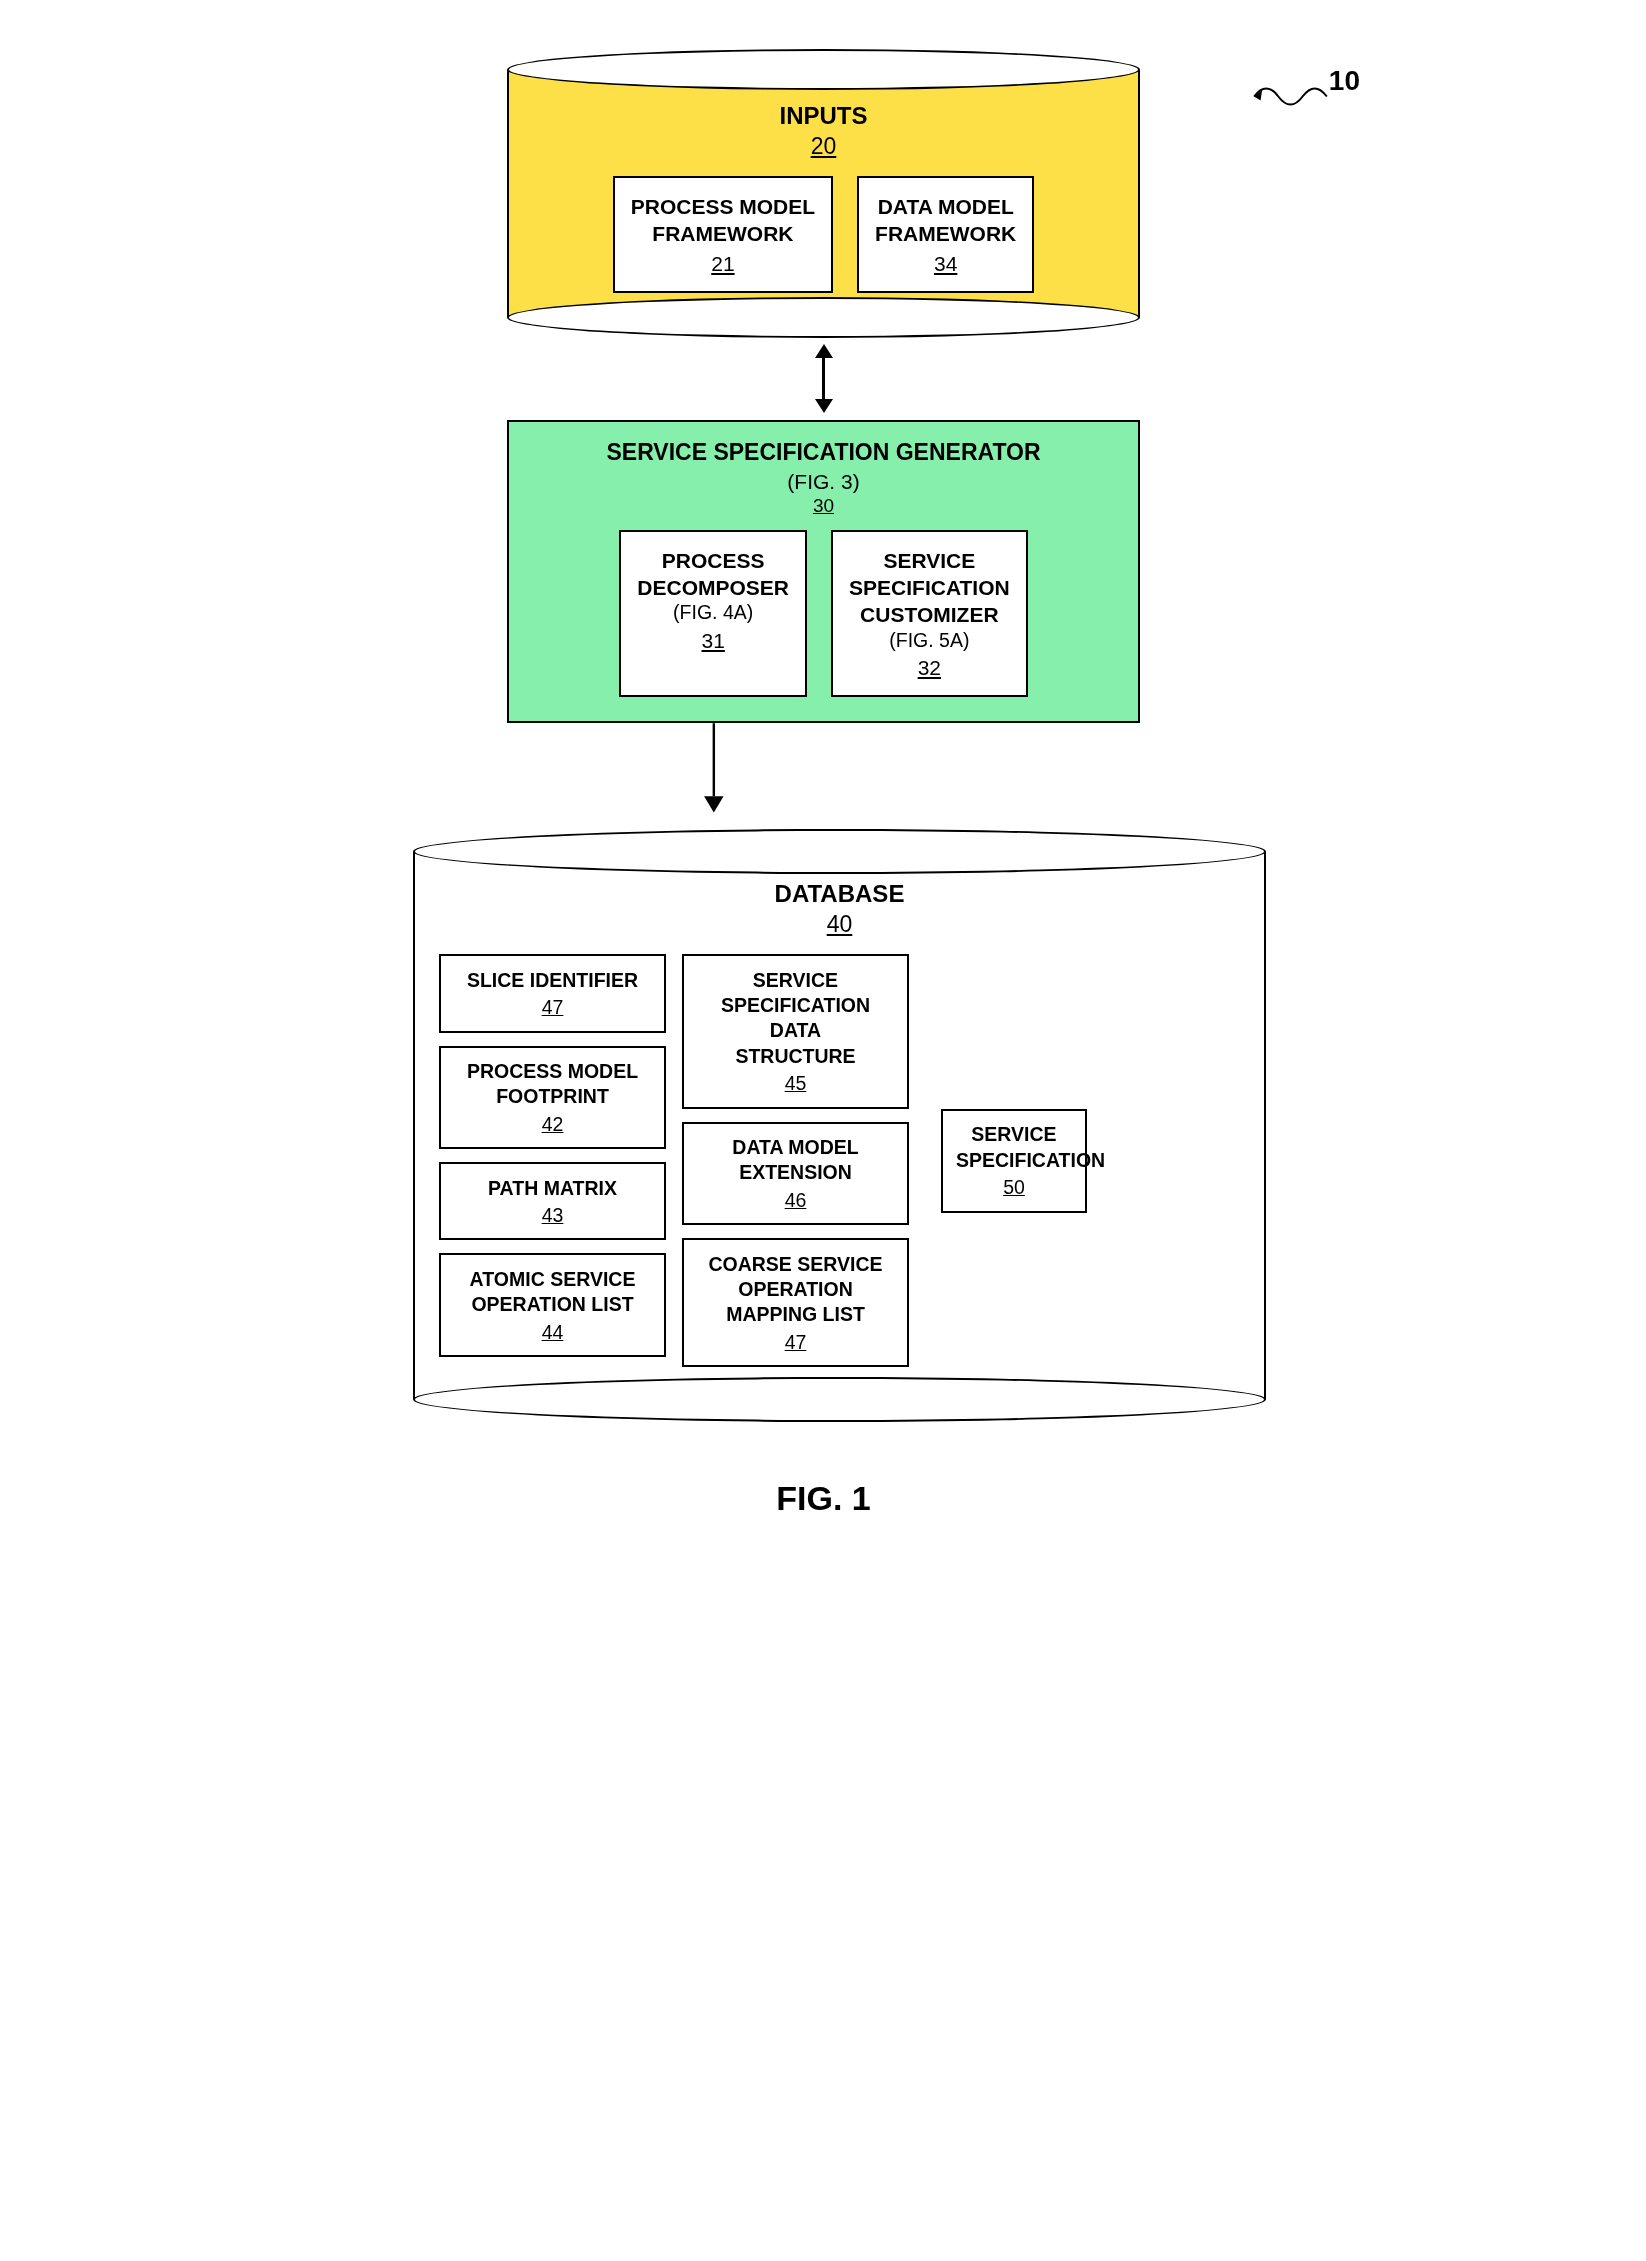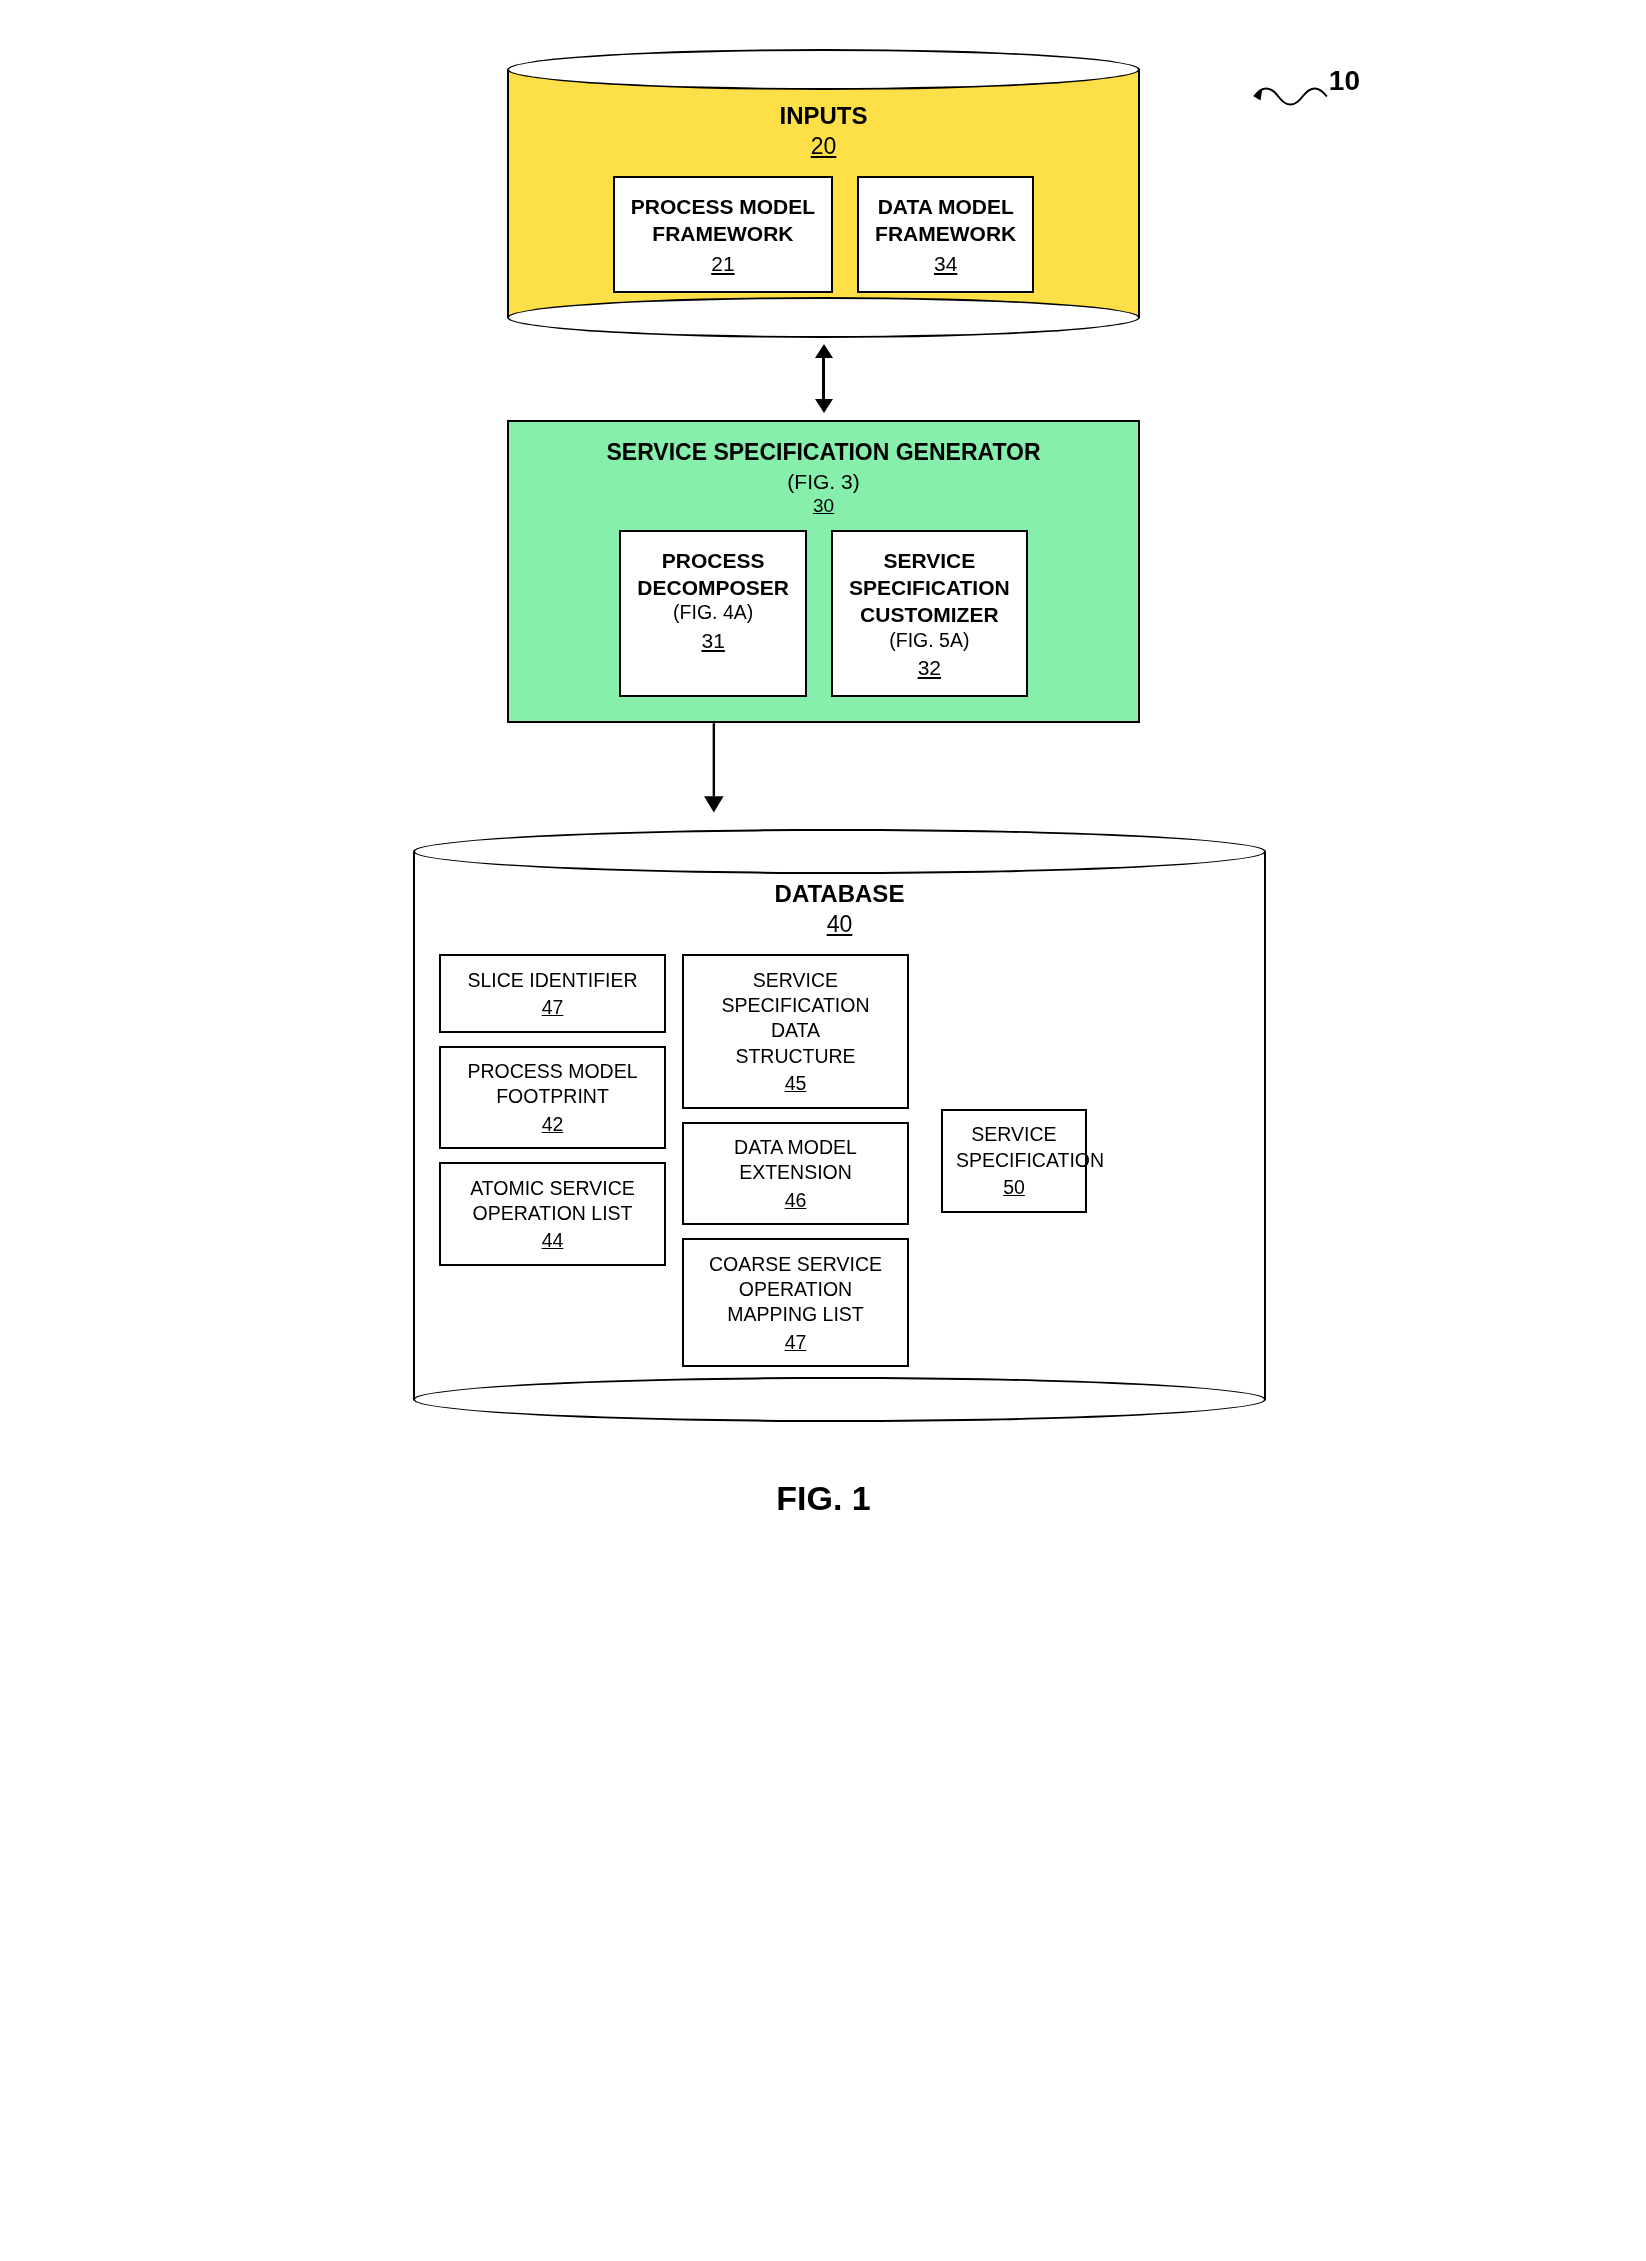--- a/index.html
+++ b/index.html
@@ -243,21 +243,21 @@
 
     .db-box {
       border: 2px solid #000;
       padding: 11.4px 13px;
       text-align: center;
       background: #fff;
     }
 
     .db-box-title {
       font-size: 19.5px;
-      font-weight: normal;
+      font-weight: bold;
       line-height: 1.3;
     }
 
     .db-box-ref {
       font-size: 19.5px;
       text-decoration: underline;
       margin-top: 3.2px;
       display: block;
     }
 
@@ -343,20 +343,24 @@
         <div class="db-col-left">
           <div class="db-box">
             <div class="db-box-title">SLICE IDENTIFIER</div>
             <span class="db-box-ref">47</span>
           </div>
           <div class="db-box">
             <div class="db-box-title">PROCESS MODEL<br>FOOTPRINT</div>
             <span class="db-box-ref">42</span>
           </div>
           <div class="db-box">
+            <div class="db-box-title">PATH MATRIX</div>
+            <span class="db-box-ref">43</span>
+          </div>
+          <div class="db-box">
             <div class="db-box-title">ATOMIC SERVICE<br>OPERATION LIST</div>
             <span class="db-box-ref">44</span>
           </div>
         </div>
 
         <div class="db-col-middle">
           <div class="db-box">
             <div class="db-box-title">SERVICE<br>SPECIFICATION<br>DATA<br>STRUCTURE</div>
             <span class="db-box-ref">45</span>
           </div>

